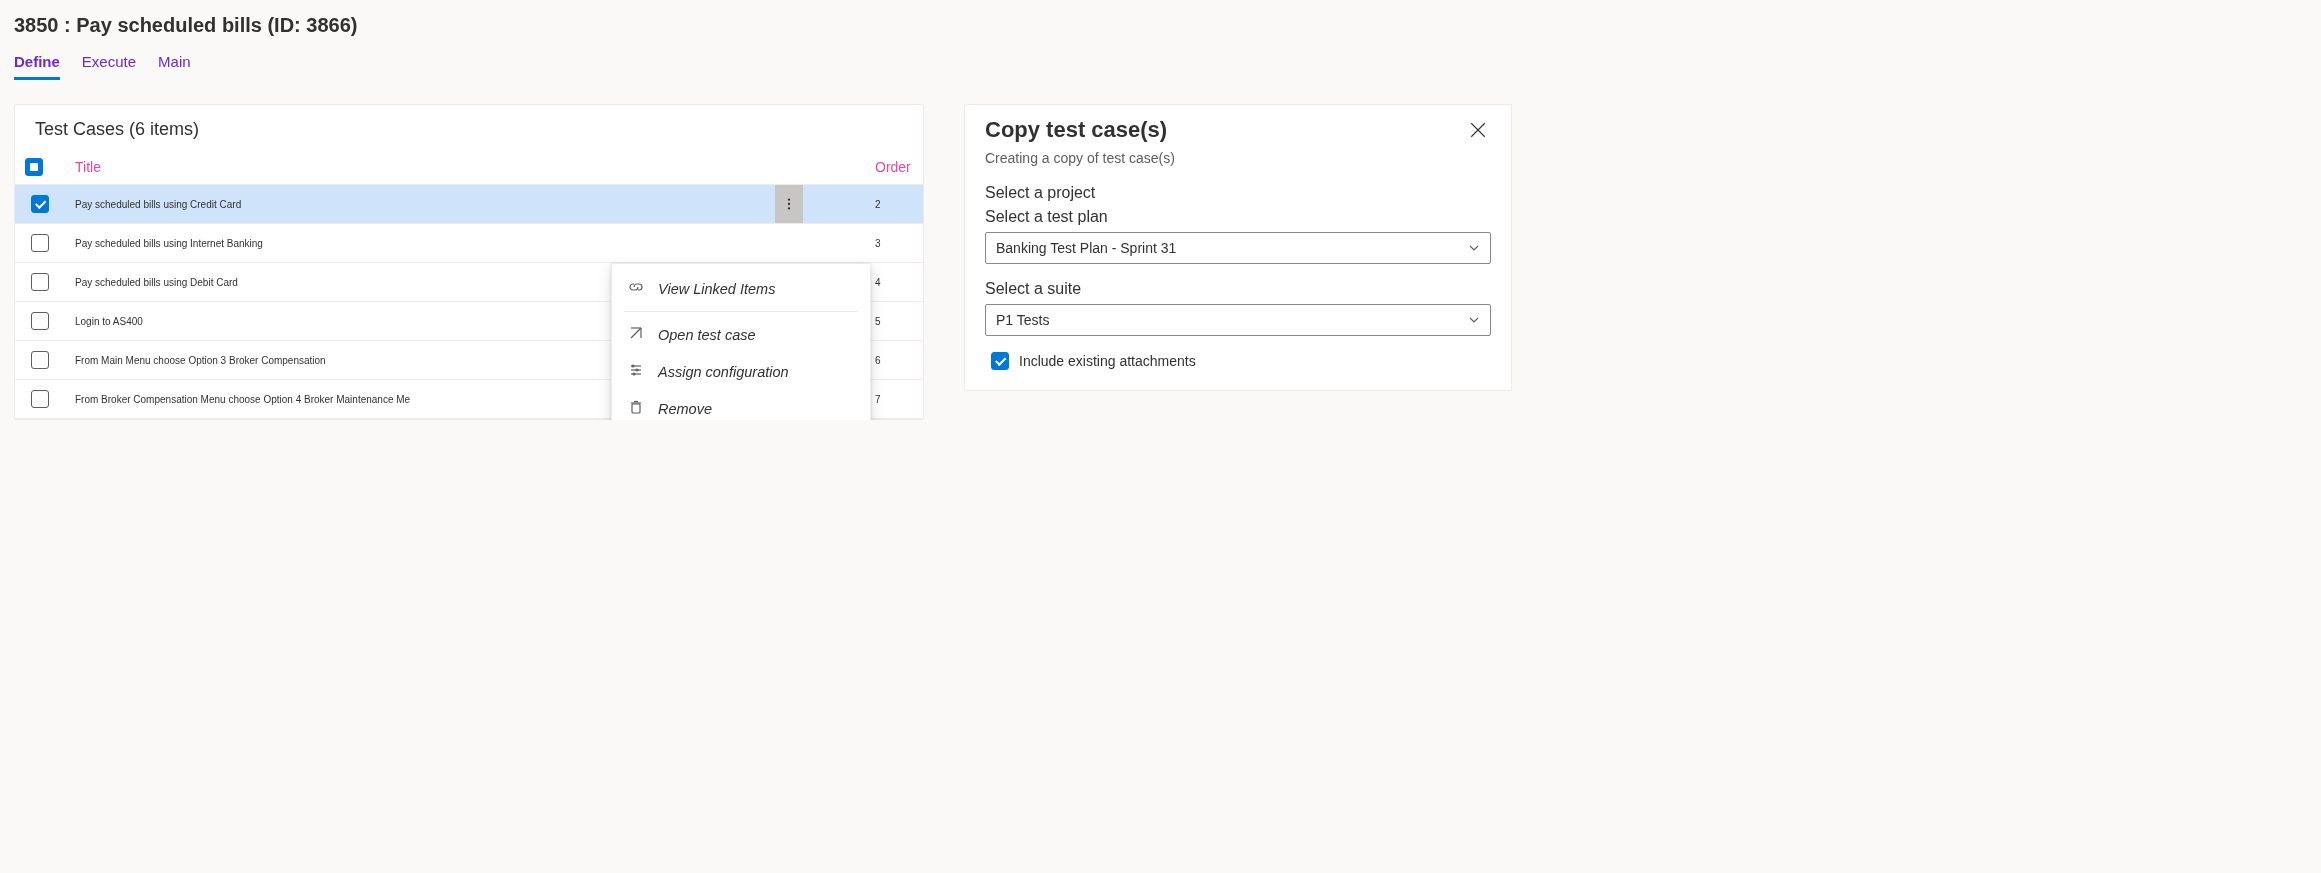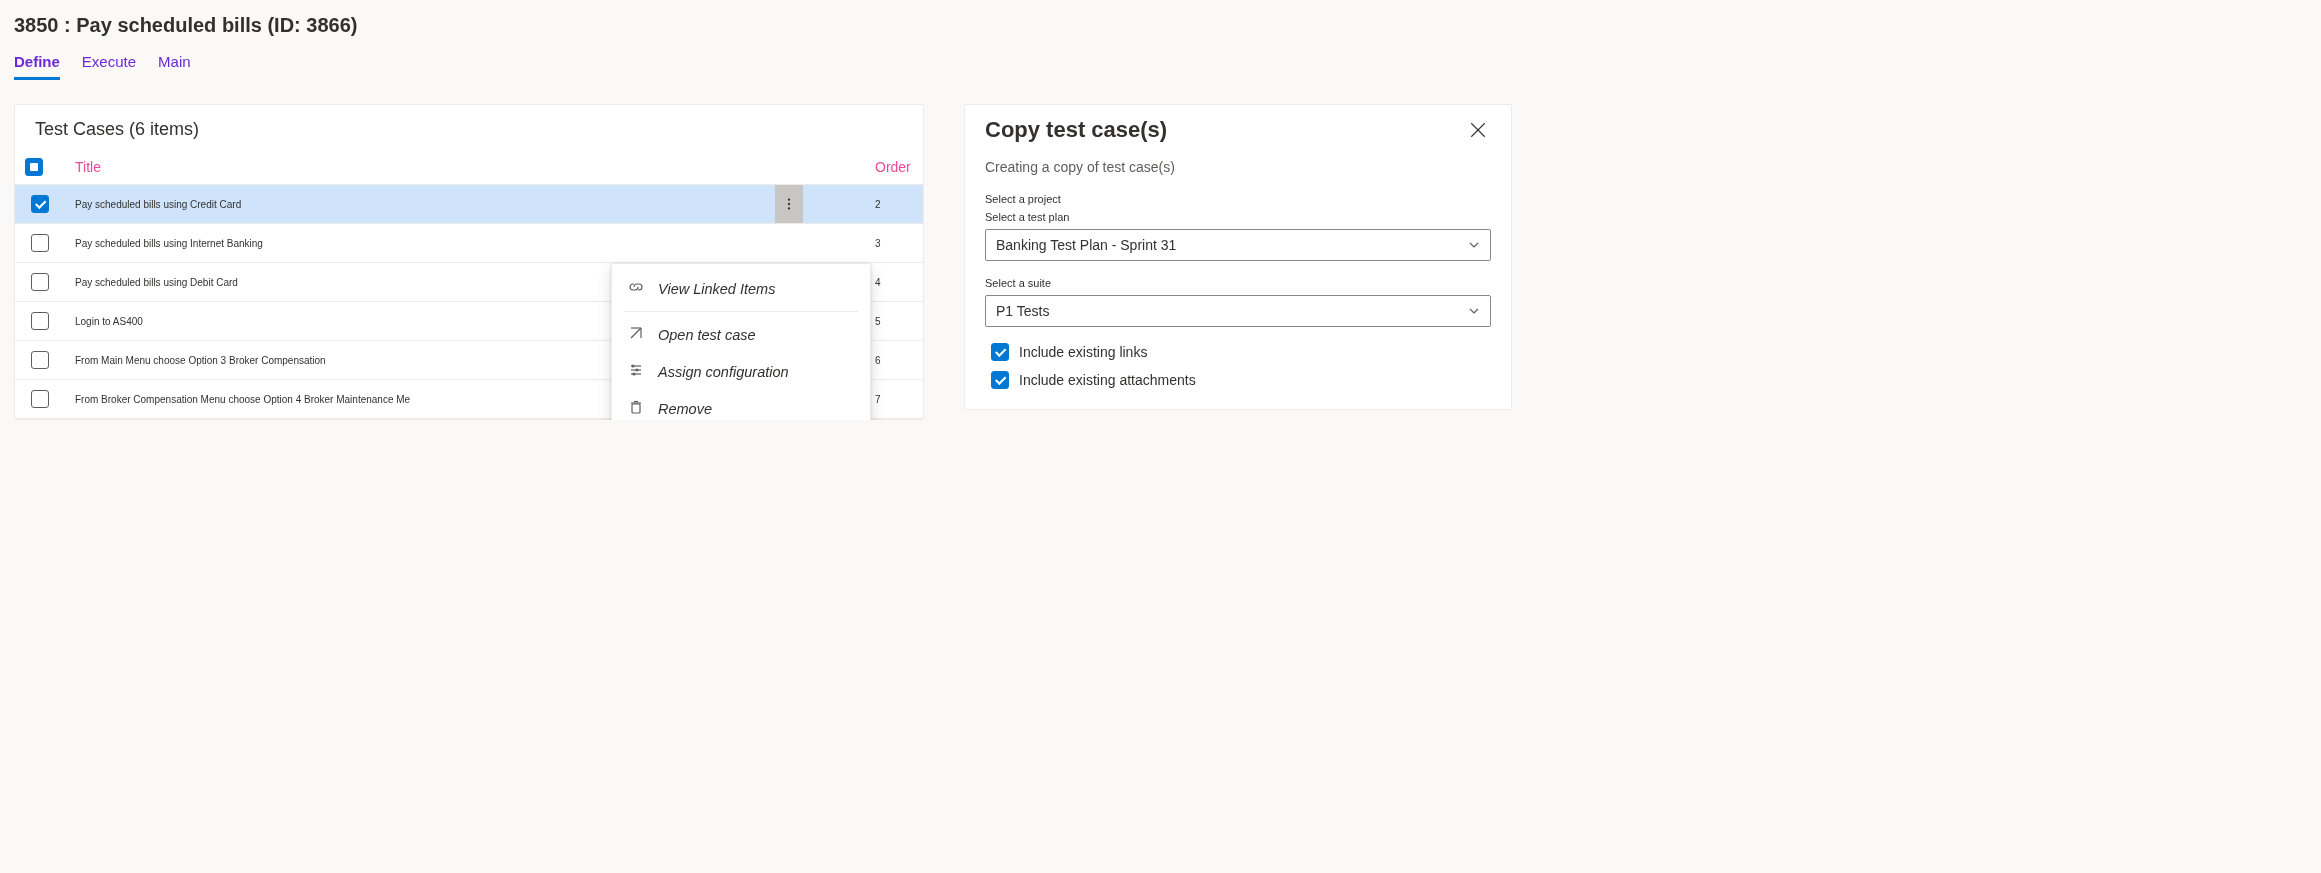--- a/index.html
+++ b/index.html
@@ -169,29 +169,29 @@
       justify-content: space-between;
       align-items: flex-start;
     }
     .side-title {
       font-size: 22px;
       font-weight: 600;
     }
     .side-sub {
       color: #605e5c;
       font-size: 14px;
-      margin-top: 16px;
+      margin-top: 7px;
       margin-bottom: 18px;
     }
     .close-btn {
       cursor: pointer;
       padding: 4px;
     }
     .field-label {
-      font-size: 11px;
+      font-size: 16px;
       margin-bottom: 6px;
     }
     .select-box {
       border: 1px solid #8a8886;
       border-radius: 2px;
       padding: 7px 10px;
       display: flex;
       justify-content: space-between;
       align-items: center;
       margin-bottom: 16px;
@@ -359,20 +359,16 @@
     <div class="field-label">Select a suite</div>
     <div class="select-box">
       <span>P1 Tests</span>
       <svg class="chev" viewBox="0 0 12 12" fill="none" stroke="currentColor" stroke-width="1.2">
           <polyline points="2,4 6,8 10,4"></polyline>
         </svg>
     </div>
 
     <div class="check-row">
       <span class="checkbox checked"></span>
-      <span>Include existing links</span>
-    </div>
-    <div class="check-row">
-      <span class="checkbox checked"></span>
       <span>Include existing attachments</span>
     </div>
   </div>
 </div>
 
 </body></html>

